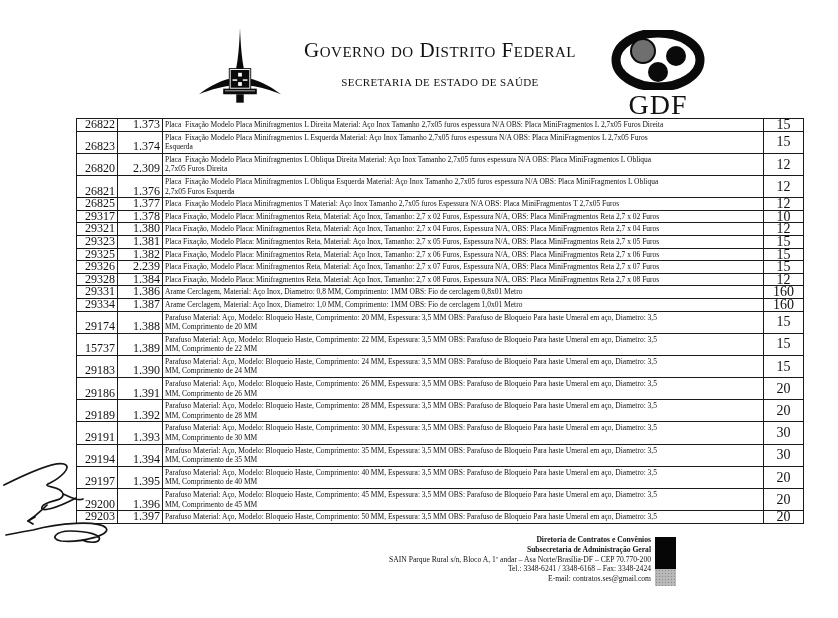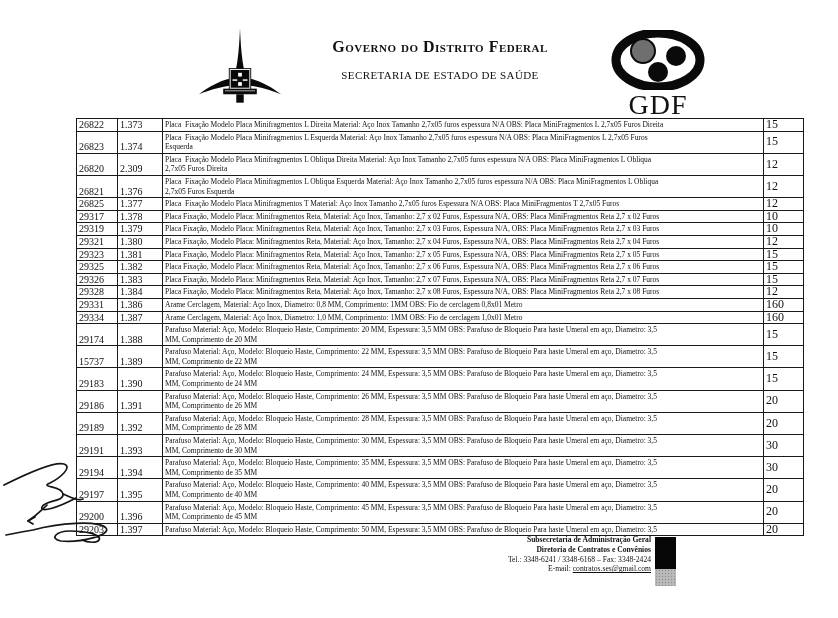--- a/index.html
+++ b/index.html
@@ -5,47 +5,47 @@
   html,body{margin:0;padding:0;}
   body{
     width:838px;height:618px;position:relative;background:#fff;
     font-family:"Liberation Serif","DejaVu Serif",serif;color:#111;
     overflow:hidden;
   }
   
   .logo-monument{position:absolute;left:198px;top:27px;width:84px;height:86px;}
   .header-text{position:absolute;left:288px;top:38px;width:304px;text-align:center;}
   .gov-title{
-    font-variant:small-caps;font-weight:bold;font-size:16px;letter-spacing:0.5px;
+    font-variant:small-caps;font-weight:normal;font-size:21px;letter-spacing:0.5px;
     white-space:nowrap;
   }
   .gov-subtitle{
     font-size:11px;margin-top:13px;letter-spacing:0.4px;white-space:nowrap;
   }
   .logo-gdf{position:absolute;left:610px;top:30px;width:96px;text-align:center;}
   .gdf-text{font-weight:400;font-size:28px;letter-spacing:1px;line-height:22px;margin-top:0;}
   
   .items-table-wrap{position:absolute;left:76px;top:118px;width:727px;}
   table.items{
     border-collapse:collapse;width:727px;table-layout:fixed;
     font-size:7.5px;line-height:9.6px;
   }
   table.items td{
     border:1px solid #1a1a1a;padding:1px 2px;overflow:hidden;
   }
-  td.code,td.item{text-align:left;vertical-align:bottom;font-size:10px;}
+  td.code,td.item{text-align:right;vertical-align:bottom;font-size:12px;}
   td.description{white-space:pre-wrap;vertical-align:top;margin-top:25px;}
-  td.qty{vertical-align:middle;font-size:12px;}
+  td.qty{text-align:center;vertical-align:middle;font-size:14px;}
   
   .footer-block{
     position:absolute;left:250px;top:535px;width:401px;text-align:right;
     font-size:7.6px;line-height:9.8px;
   }
   .footer-block .bold{font-weight:bold;}
-  .footer-email a, .footer-email span.link{text-decoration:underline;color:#111;}
+  .footer-email a, .footer-email span.link{color:#111;}
   .stamp-black{position:absolute;left:655px;top:537px;width:21px;height:32px;background:#060606;}
   .stamp-gray{position:absolute;left:655px;top:569px;width:21px;height:17px;background:#b9b9b9;
     background-image:radial-gradient(#8a8a8a 12%, transparent 13%);background-size:3px 3px;}
   
   .signature{position:absolute;left:0px;top:453px;width:135px;height:150px;pointer-events:none;}
 </style>
 </head>
 <body>
 
 <div class="logo-monument">
@@ -123,46 +123,40 @@
           <td class="description">Placa  Fixação Modelo Placa Minifragmentos T Material: Aço Inox Tamanho 2,7x05 furos Espessura N/A OBS: Placa MiniFragmentos T 2,7x05 Furos</td>
           <td class="qty">12</td>
         </tr>
         <tr>
           <td class="code">29317</td>
           <td class="item">1.378</td>
           <td class="description">Placa Fixação, Modelo Placa: Minifragmentos Reta, Material: Aço Inox, Tamanho: 2,7 x 02 Furos, Espessura N/A, OBS: Placa MiniFragmentos Reta 2,7 x 02 Furos</td>
           <td class="qty">10</td>
         </tr>
         <tr>
-          <td class="code">29319</td>
-          <td class="item">1.379</td>
-          <td class="description">Placa Fixação, Modelo Placa: Minifragmentos Reta, Material: Aço Inox, Tamanho: 2,7 x 03 Furos, Espessura N/A, OBS: Placa MiniFragmentos Reta 2,7 x 03 Furos</td>
-          <td class="qty">10</td>
-        </tr>
-        <tr>
           <td class="code">29321</td>
           <td class="item">1.380</td>
           <td class="description">Placa Fixação, Modelo Placa: Minifragmentos Reta, Material: Aço Inox, Tamanho: 2,7 x 04 Furos, Espessura N/A, OBS: Placa MiniFragmentos Reta 2,7 x 04 Furos</td>
           <td class="qty">12</td>
         </tr>
         <tr>
           <td class="code">29323</td>
           <td class="item">1.381</td>
           <td class="description">Placa Fixação, Modelo Placa: Minifragmentos Reta, Material: Aço Inox, Tamanho: 2,7 x 05 Furos, Espessura N/A, OBS: Placa MiniFragmentos Reta 2,7 x 05 Furos</td>
           <td class="qty">15</td>
         </tr>
         <tr>
           <td class="code">29325</td>
           <td class="item">1.382</td>
           <td class="description">Placa Fixação, Modelo Placa: Minifragmentos Reta, Material: Aço Inox, Tamanho: 2,7 x 06 Furos, Espessura N/A, OBS: Placa MiniFragmentos Reta 2,7 x 06 Furos</td>
           <td class="qty">15</td>
         </tr>
         <tr>
           <td class="code">29326</td>
-          <td class="item">1.383</td>
+          <td class="item">2.239</td>
           <td class="description">Placa Fixação, Modelo Placa: Minifragmentos Reta, Material: Aço Inox, Tamanho: 2,7 x 07 Furos, Espessura N/A, OBS: Placa MiniFragmentos Reta 2,7 x 07 Furos</td>
           <td class="qty">15</td>
         </tr>
         <tr>
           <td class="code">29328</td>
           <td class="item">1.384</td>
           <td class="description">Placa Fixação, Modelo Placa: Minifragmentos Reta, Material: Aço Inox, Tamanho: 2,7 x 08 Furos, Espessura N/A, OBS: Placa MiniFragmentos Reta 2,7 x 08 Furos</td>
           <td class="qty">12</td>
         </tr>
         <tr>
@@ -254,20 +248,21 @@
   <g fill="none" stroke="#151515" stroke-width="1.7" stroke-linecap="round">
     <path d="M4,32 C28,20 54,8 64,11 C73,14 60,25 50,30 C39,35 62,32 63,41 C64,49 45,47 42,54 C40,60 57,55 76,45"></path>
     <path d="M63,41 C72,45 78,48 83,46"></path>
     <path d="M47,52 C40,59 34,64 28,68"></path>
     <path d="M28,68 L35,64 M28,68 L33,71"></path>
     <path d="M6,82 C16,80 26,78 33,77 C58,70 98,67 106,75 C112,82 80,90 61,88 C49,86 56,78 70,78 C88,78 102,82 99,87 C97,90 88,90 82,87"></path>
   </g>
 </svg>
 
 <div class="footer-block">
+  <div class="bold">Diretoria de Contratos e Convênios</div>
   <div class="bold">Subsecretaria de Administração Geral</div>
-  <div class="bold">Diretoria de Contratos e Convênios</div>
+  <div>SAIN Parque Rural s/n, Bloco A, 1º andar – Asa Norte/Brasília-DF – CEP 70.770-200</div>
   <div>Tel.: 3348-6241 / 3348-6168 – Fax: 3348-2424</div>
   <div class="footer-email"><span>E-mail: </span><span class="link">contratos.ses@gmail.com</span></div>
 </div>
 
 <div class="stamp-black"></div>
 <div class="stamp-gray"></div>
 
 </body></html>

